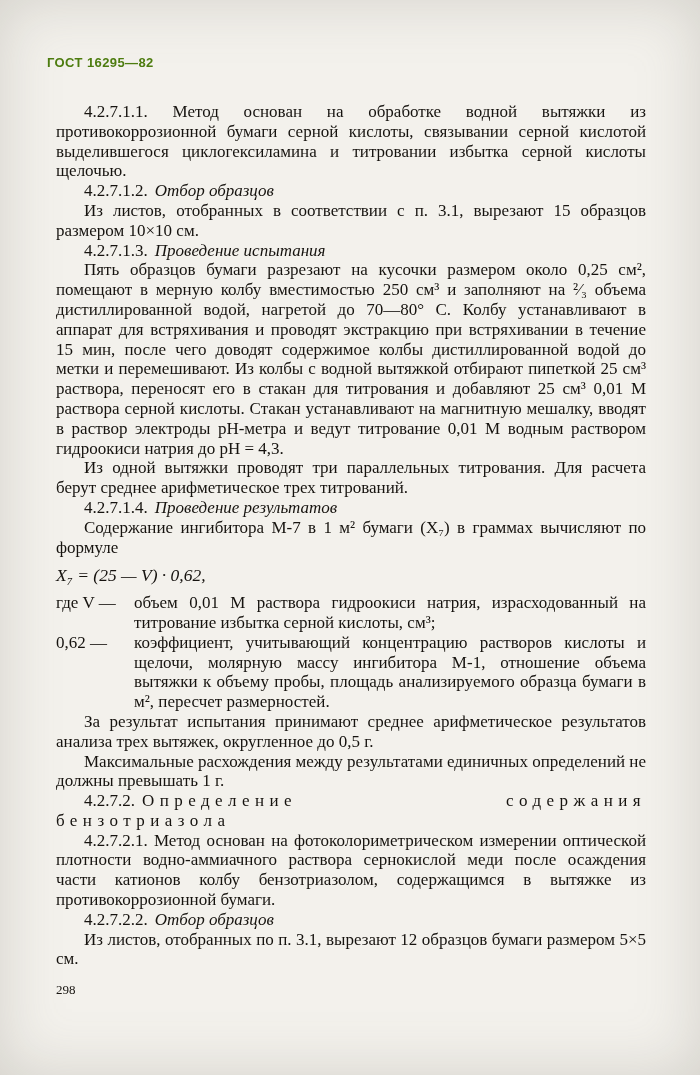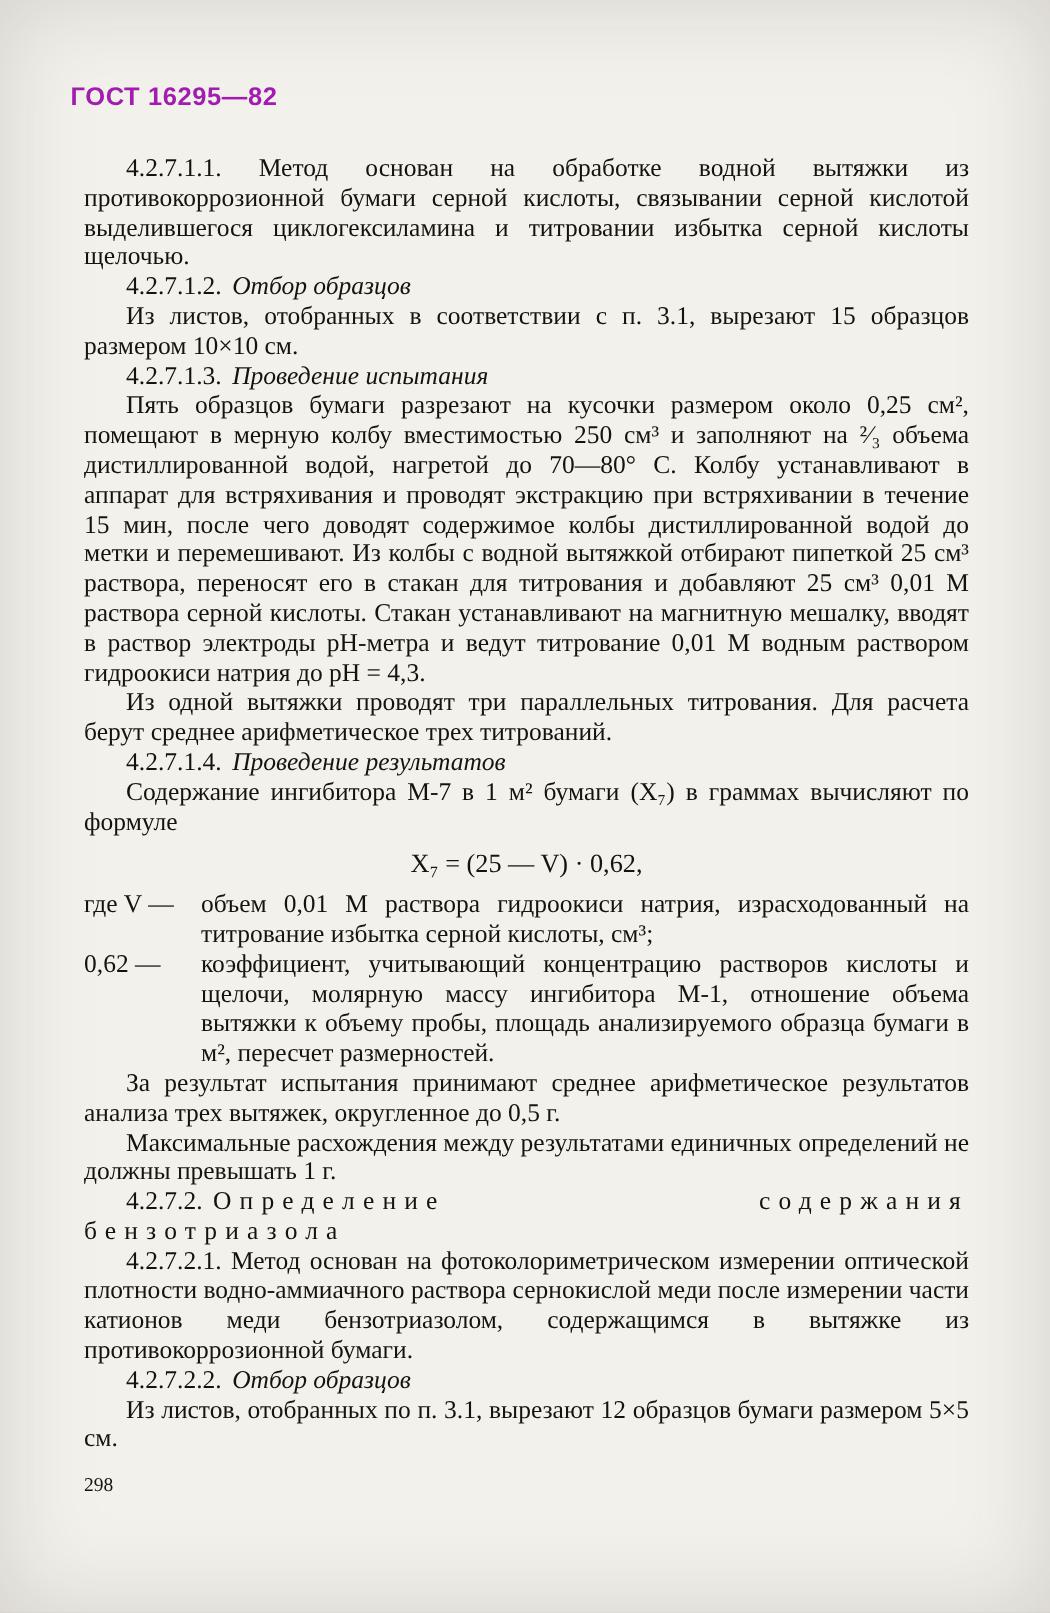--- a/index.html
+++ b/index.html
@@ -13,45 +13,46 @@
     color: #16130f;
     overflow: hidden;
     box-shadow: inset 0 0 60px rgba(120,115,105,0.25);
   }
   .gost-header {
     position: absolute;
     top: 55px;
     left: 47px;
     font-family: "Liberation Sans", sans-serif;
     font-weight: bold;
-    font-size: 17px;
+    font-size: 13px;
     letter-spacing: 0.4px;
-    color: #a21caf;
+    color: #4d7c0f;
   }
   .content {
     position: absolute;
     top: 102px;
     left: 56px;
     width: 590px;
     font-size: 17px;
     line-height: 19.8px;
     text-align: justify;
   }
   .para { text-indent: 28px; text-align: justify; }
   .sec-num { font-style: normal; }
   .sec-title { font-style: italic; margin-left: 7px; }
   .sp-title {
     letter-spacing: 0.32em;
     word-spacing: 0.8em;
     margin-left: 7px;
     font-style: normal;
   }
   .formula {
-    text-align: center;
+    text-align: left;
     text-indent: 0;
+    font-style: italic;
     font-size: 17.5px;
     margin: 9px 0 7px 0;
   }
   .def-row { display: flex; }
   .def-term {
     flex: 0 0 78px;
     padding-right: 7px;
     white-space: nowrap;
   }
   .def-text { flex: 1; text-align: justify; }
@@ -98,21 +99,21 @@
       <span class="def-term">0,62 —</span>
       <span class="def-text">коэффициент, учитывающий концентрацию растворов кислоты и щелочи, молярную массу ингибитора М-1, отношение объема вытяжки к объему пробы, площадь анализируемого образца бумаги в м², пересчет размерностей.</span>
     </div>
 
     <p class="para">За результат испытания принимают среднее арифметическое результатов анализа трех вытяжек, округленное до 0,5 г.</p>
 
     <p class="para">Максимальные расхождения между результатами единичных определений не должны превышать 1 г.</p>
 
     <p class="para"><span class="sec-num">4.2.7.2.</span><span class="sp-title">Определение содержания бензотриазола</span></p>
 
-    <p class="para">4.2.7.2.1. Метод основан на фотоколориметрическом измерении оптической плотности водно-аммиачного раствора сернокислой меди после измерении части катионов меди бензотриазолом, содержащимся в вытяжке из противокоррозионной бумаги.</p>
+    <p class="para">4.2.7.2.1. Метод основан на фотоколориметрическом измерении оптической плотности водно-аммиачного раствора сернокислой меди после осаждения части катионов колбу бензотриазолом, содержащимся в вытяжке из противокоррозионной бумаги.</p>
 
     <p class="para"><span class="sec-num">4.2.7.2.2.</span><span class="sec-title">Отбор образцов</span></p>
 
     <p class="para">Из листов, отобранных по п. 3.1, вырезают 12 образцов бумаги размером 5×5 см.</p>
 
   </div>
 
   <div class="page-number">298</div>
 
 </div>

